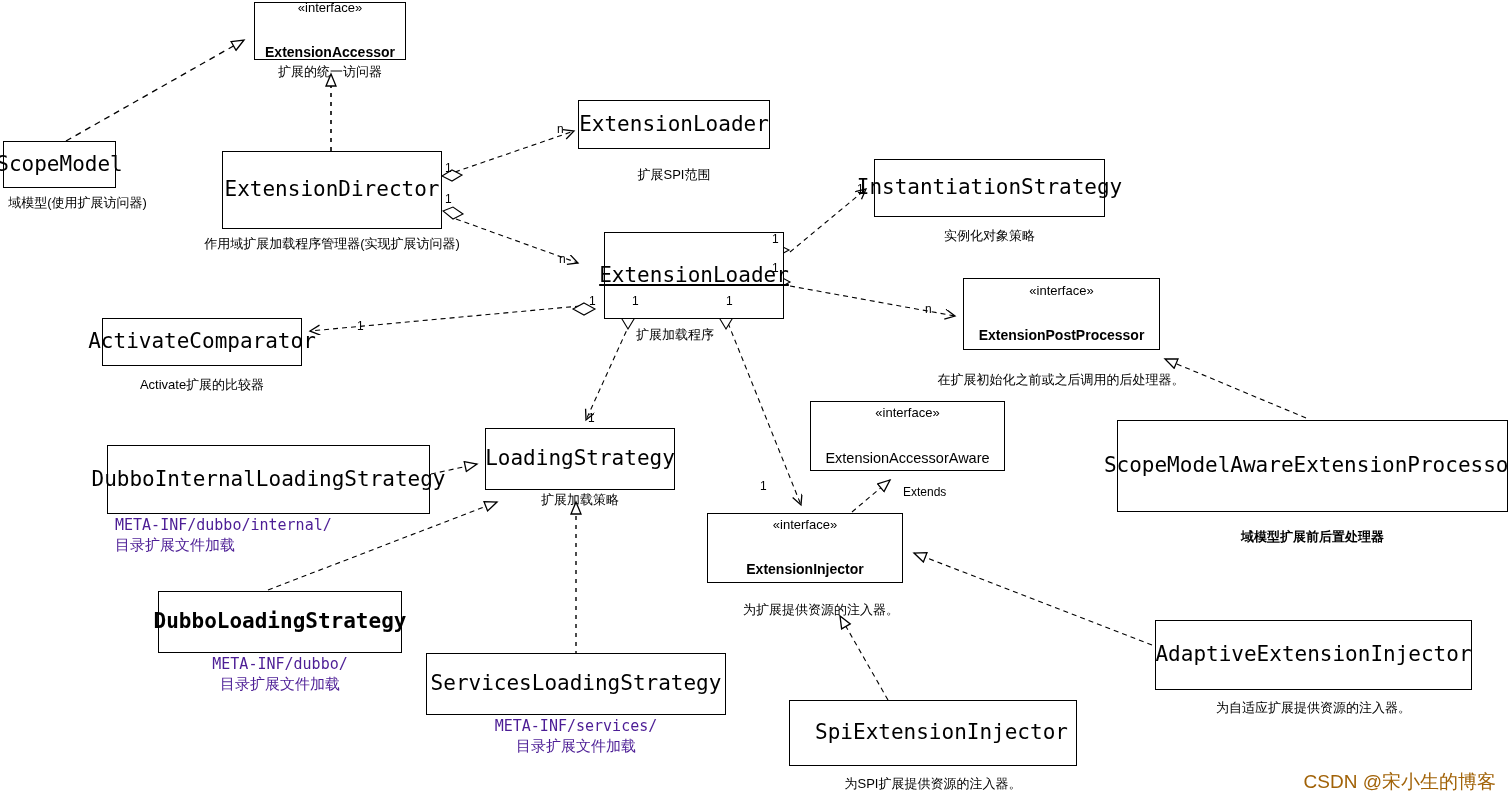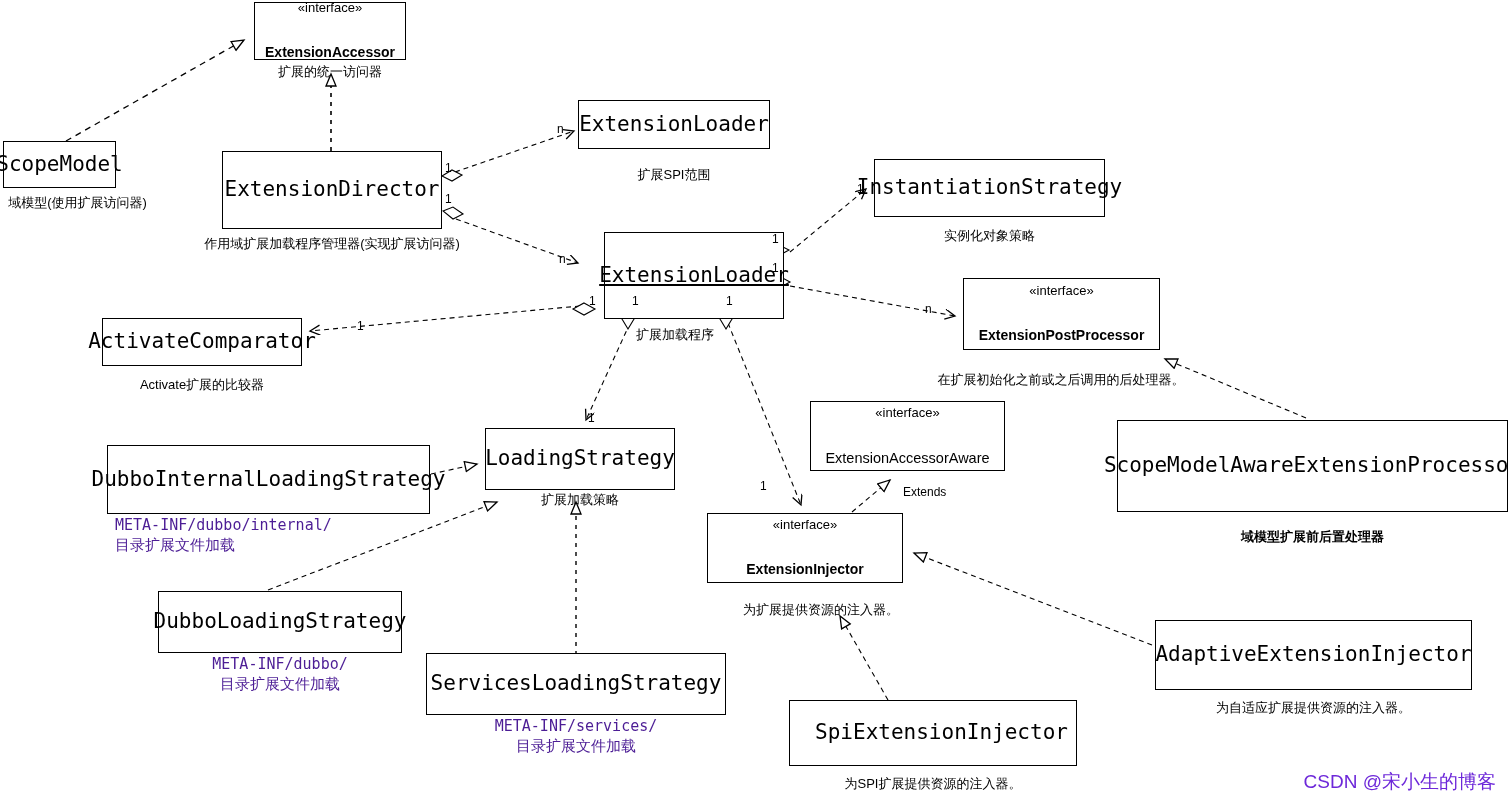--- a/index.html
+++ b/index.html
@@ -88,21 +88,21 @@
     color: #000000;
     white-space: nowrap;
     z-index: 3;
   }
   .watermark {
     position: absolute;
     right: 14px;
     bottom: 8px;
     font-family: "Liberation Sans", sans-serif;
     font-size: 19px;
-    color: #6d28d9;
+    color: #a16207;
     white-space: nowrap;
     z-index: 4;
   }
 </style>
 </head>
 <body>
 
 <div id="canvas">
 
   <svg id="edges" viewBox="0 0 1510 803">
@@ -256,21 +256,21 @@
   <div class="note" style="left:485px; top:492px; width:190px;">扩展加载策略</div>
 
   <div class="node" style="left:107px; top:445px; width:323px; height:69px;">
     <div class="cls-title">DubboInternalLoadingStrategy</div>
   </div>
   <div class="note green" style="left:107px; top:515px; width:323px; text-align:left; padding-left:8px;">
     <div>META-INF/dubbo/internal/</div>
     <div class="cn">目录扩展文件加载</div>
   </div>
 
-  <div class="node" style="left:158px; top:591px; width:244px; height:62px;">
+  <div class="node" style="left:158px; top:591px; width:244px; height:62px;font-weight:bold;">
     <div class="cls-title">DubboLoadingStrategy</div>
   </div>
   <div class="note green" style="left:158px; top:654px; width:244px;">
     <div>META-INF/dubbo/</div>
     <div class="cn">目录扩展文件加载</div>
   </div>
 
   <div class="node" style="left:426px; top:653px; width:300px; height:62px;">
     <div class="cls-title">ServicesLoadingStrategy</div>
   </div>

